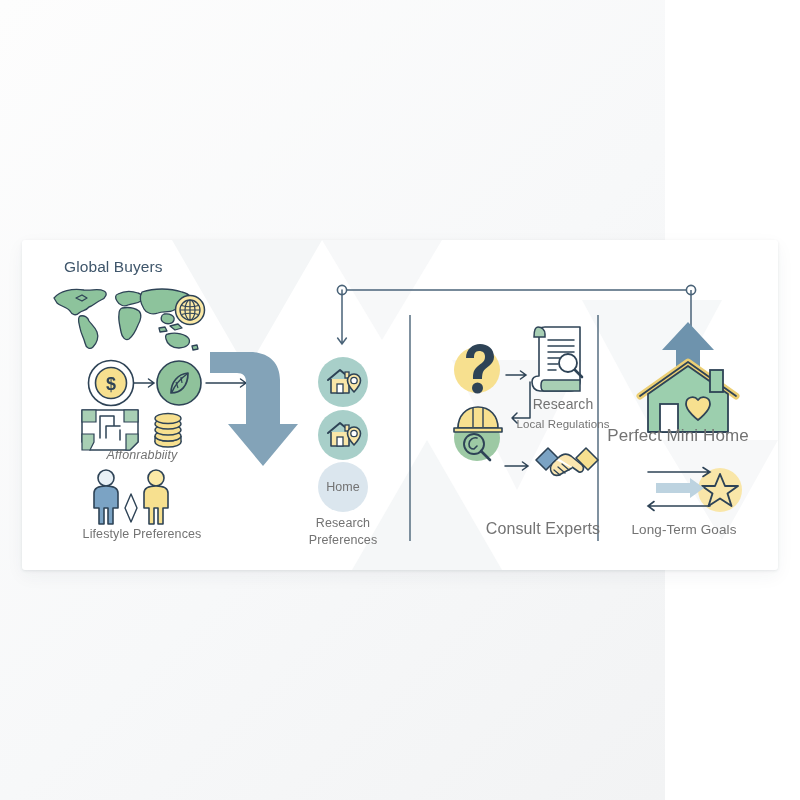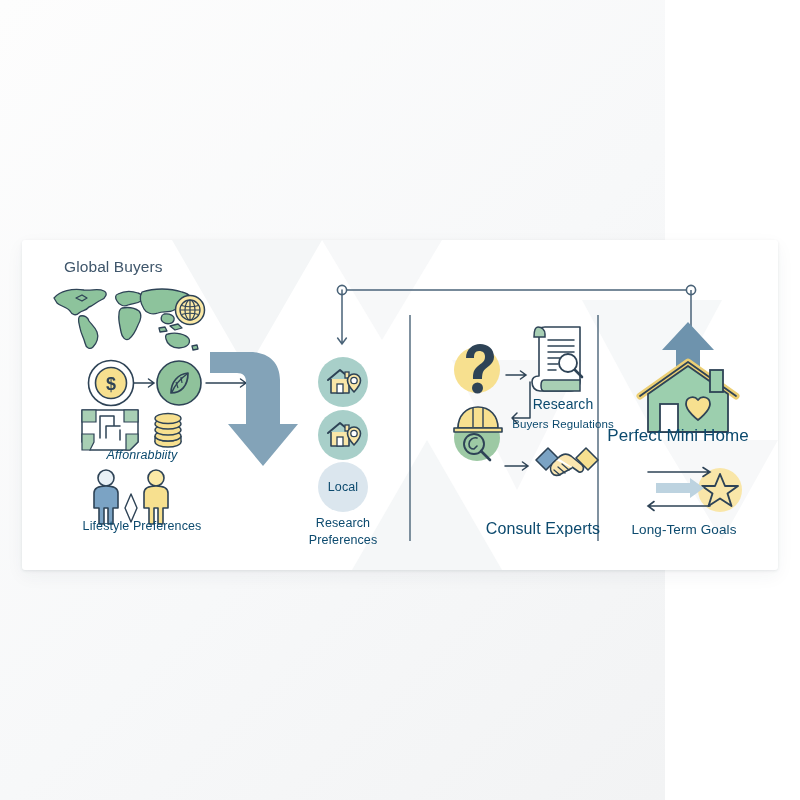--- a/index.html
+++ b/index.html
@@ -18,21 +18,21 @@
     background:#ffffff;
     border-radius:3px;
     box-shadow:0 1px 3px rgba(40,55,70,.10),0 6px 18px rgba(40,55,70,.05);
     overflow:hidden;
   }
   
   .wm{position:absolute;pointer-events:none;opacity:1;}
   .wm svg{display:block;}
 
   .lbl{
-    position:absolute;color:#0c4a6e;letter-spacing:.1px;
+    position:absolute;color:#737373;letter-spacing:.1px;
     white-space:nowrap;line-height:1.18;
   }
   .lbl.c{transform:translateX(-50%);text-align:center;}
   .title{font-size:15.5px;color:#3f566b;}
   .cap{font-size:12.5px;}
   .cap2{font-size:11.5px;}
 
   .circ{position:absolute;border-radius:50%;}
   svg{overflow:visible;}
   .ico{position:absolute;}
@@ -165,21 +165,21 @@
           <path d="M8,25 C8,20 13,18 20,18 C27,18 32,20 32,25 L32,40
                    L27,40 L27,56 L22,56 L22,40 L18,40 L18,56 L13,56 L13,40 L8,40 Z" fill="#7ba3c4"></path>
           <circle cx="70" cy="10" r="8" fill="#fbe9a6"></circle>
           <path d="M58,25 C58,20 63,18 70,18 C77,18 82,20 82,25 L82,40
                    L77,40 L77,56 L72,56 L72,40 L68,40 L68,56 L63,56 L63,40 L58,40 Z" fill="#f7e08f"></path>
           <path d="M45,26 L51,40 L45,54 L39,40 Z" fill="#ffffff" stroke-width="1.4"></path>
         </g>
       </svg>
     </div>
 
-    <div class="lbl cap c" style="left:120px;top:279px;">Lifestyle Preferences</div>
+    <div class="lbl cap c" style="left:120px;top:287px;">Lifestyle Preferences</div>
 
     <div class="ico" style="left:184px;top:100px;">
       <svg width="96" height="130" viewBox="0 0 96 130">
         <path d="M4,12 L44,12 C62,12 74,22 74,40 L74,84 L92,84 L57,126 L22,84 L40,84
                  L40,42 C40,36 37,33 31,33 L4,33 Z" fill="#83a3b8"></path>
       </svg>
     </div>
 
     <div class="ico" style="left:312px;top:42px;">
       <svg width="372" height="70" viewBox="0 0 372 70">
@@ -222,21 +222,21 @@
         <path d="M5,13 L5,27 L23,27 L23,13" fill="#f9e6a8" stroke="#2e4356" stroke-width="1.6" stroke-linejoin="round"></path>
         <rect x="11" y="18" width="6" height="9" fill="#ffffff" stroke="#2e4356" stroke-width="1.3"></rect>
         <rect x="19" y="6" width="4" height="6" fill="#f9e6a8" stroke="#2e4356" stroke-width="1.3"></rect>
         <path d="M28,8 C32,8 34.5,11 34.5,14.5 C34.5,19 28,26 28,26
                  C28,26 21.5,19 21.5,14.5 C21.5,11 24,8 28,8 Z" fill="#f9e6a8" stroke="#2e4356" stroke-width="1.6" stroke-linejoin="round"></path>
         <circle cx="28" cy="14.5" r="3.2" fill="#ffffff" stroke="#2e4356" stroke-width="1.3"></circle>
       </svg>
     </div>
 
     <div class="circ" style="left:296px;top:222px;width:50px;height:50px;background:#dbe6ee;"></div>
-    <div class="lbl cap c" style="left:321px;top:240px;">Local</div>
+    <div class="lbl cap c" style="left:321px;top:240px;">Home</div>
 
     <div class="lbl cap c" style="left:321px;top:276px;">Research</div>
     <div class="lbl cap c" style="left:321px;top:293px;">Preferences</div>
 
     <div class="ico" style="left:427px;top:100px;">
       <svg width="56" height="56" viewBox="0 0 56 56">
         <circle cx="28" cy="30" r="23" fill="#f7e08f"></circle>
         <path d="M17,18 C17,9 24,4 31,4 C39,4 45,9 45,17 C45,25 36,27 34,32
                  C33,35 33,37 33,39 L24,39 C24,35 24,31 27,28
                  C30,24 36,23 36,17 C36,13 34,11 30,11 C26,11 25,14 25,18 Z" fill="#2e4356"></path>
@@ -263,21 +263,21 @@
             <path d="M18,33 L30,33"></path>
           <path d="M18,39 L28,39"></path>
             <path d="M18,45 L26,45"></path>
         </g>
         <circle cx="38" cy="38" r="9" fill="#ffffff" stroke="#2e4356" stroke-width="1.8"></circle>
         <path d="M45,45 L52,52" stroke="#2e4356" stroke-width="2.6" stroke-linecap="round"></path>
       </svg>
     </div>
 
     <div class="lbl cap c" style="left:541px;top:156px;font-size:14px;">Research</div>
-    <div class="lbl cap2 c" style="left:541px;top:178px;">Buyers Regulations</div>
+    <div class="lbl cap2 c" style="left:541px;top:178px;">Local Regulations</div>
 
     <div class="ico" style="left:482px;top:142px;">
       <svg width="32" height="48" viewBox="0 0 32 48">
         <path d="M26,0 L26,36 L8,36 M13,31 L8,36 L13,41" fill="none" stroke="#2e4356" stroke-width="1.5" stroke-linecap="round" stroke-linejoin="round"></path>
       </svg>
     </div>
 
     <div class="circ" style="left:432px;top:175px;width:46px;height:46px;background:#9dc9a4;"></div>
     <div class="ico" style="left:430px;top:158px;">
       <svg width="52" height="66" viewBox="0 0 52 66">

